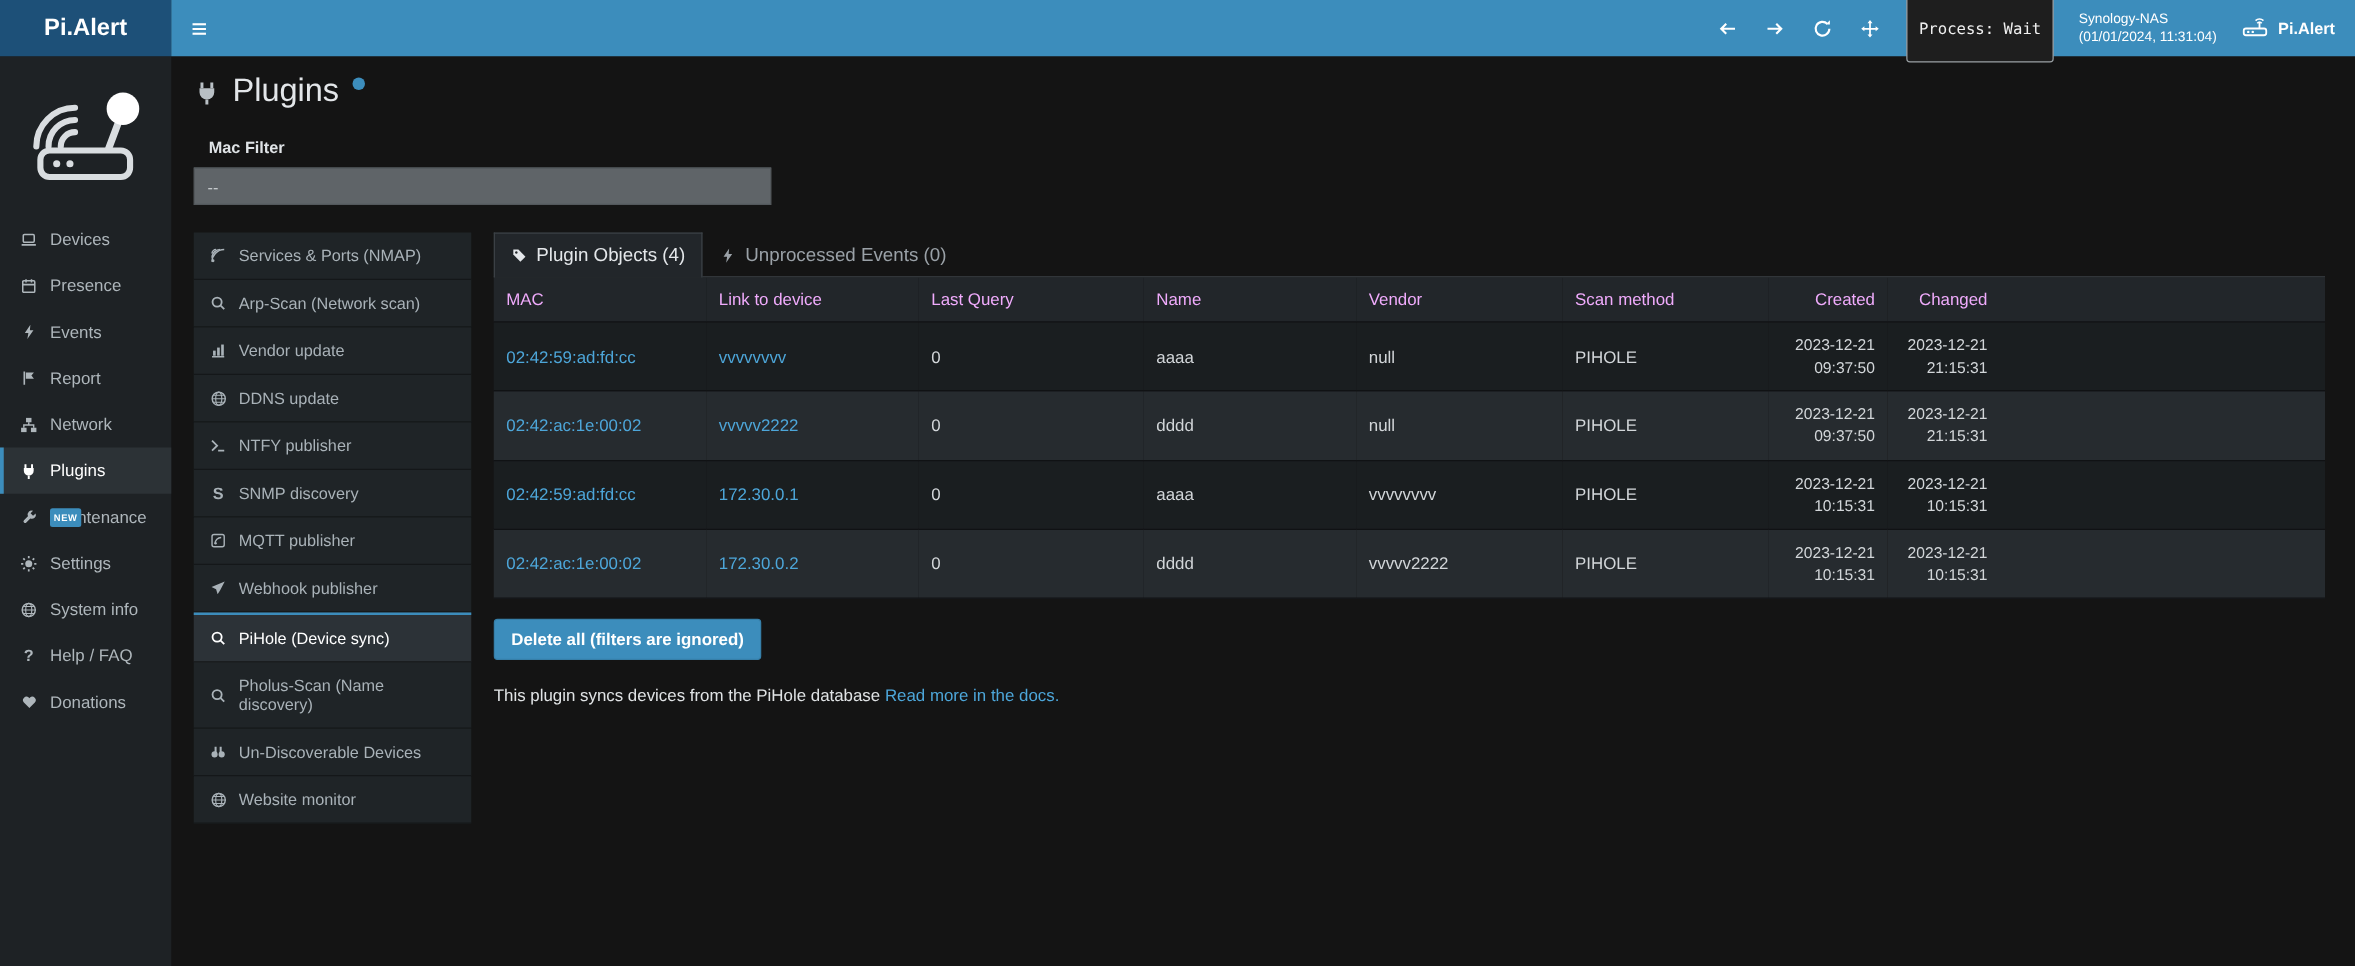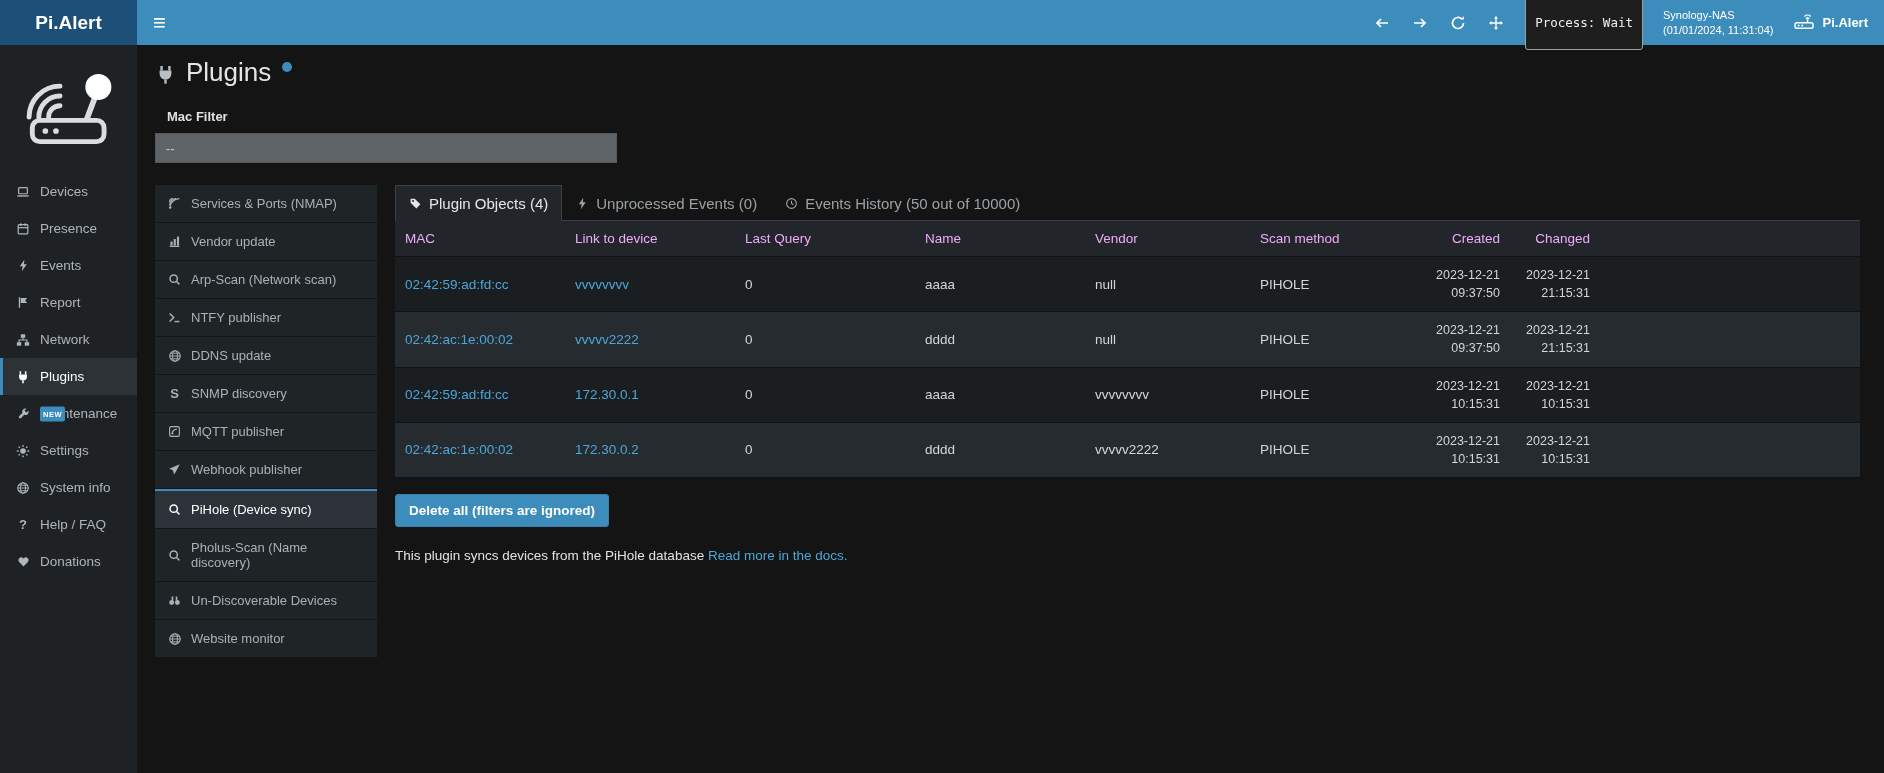--- a/index.html
+++ b/index.html
@@ -315,55 +315,55 @@
                 <path d="M2 10a8 8 0 0 1 8-8" fill="none" stroke="currentColor" stroke-width="1.5"></path>
                 <path d="M2 6a4 4 0 0 1 4-4" fill="none" stroke="currentColor" stroke-width="1.5"></path>
                 <circle cx="3" cy="13" r="1.4" fill="currentColor"></circle>
               </svg>
             </span>
             <span>Services &amp; Ports (NMAP)</span>
           </div>
           <div class="plug-item">
             <span class="icon">
               <svg viewBox="0 0 16 16" width="13" height="13">
+                <circle cx="7" cy="7" r="4.5" fill="none" stroke="currentColor" stroke-width="1.8"></circle>
+                <path d="m10.5 10.5 3.5 3.5" stroke="currentColor" stroke-width="1.8"></path>
+              </svg>
+            </span>
+            <span>Arp-Scan (Network scan)</span>
+          </div>
+          <div class="plug-item">
+            <span class="icon">
+              <svg viewBox="0 0 16 16" width="13" height="13">
                 <path d="M2 14h12" stroke="currentColor" stroke-width="1.5"></path>
                 <rect x="3" y="8" width="2.6" height="5" fill="currentColor"></rect>
                 <rect x="7" y="5" width="2.6" height="8" fill="currentColor"></rect>
                 <rect x="11" y="2" width="2.6" height="11" fill="currentColor"></rect>
               </svg>
             </span>
             <span>Vendor update</span>
           </div>
           <div class="plug-item">
             <span class="icon">
-              <svg viewBox="0 0 16 16" width="13" height="13">
-                <circle cx="7" cy="7" r="4.5" fill="none" stroke="currentColor" stroke-width="1.8"></circle>
-                <path d="m10.5 10.5 3.5 3.5" stroke="currentColor" stroke-width="1.8"></path>
-              </svg>
-            </span>
-            <span>Arp-Scan (Network scan)</span>
-          </div>
-          <div class="plug-item">
-            <span class="icon">
-              <svg viewBox="0 0 16 16" width="13" height="13">
-                <path d="m2 3 5 5-5 5" fill="none" stroke="currentColor" stroke-width="1.8"></path>
-                <path d="M8 13h6" stroke="currentColor" stroke-width="1.8"></path>
-              </svg>
-            </span>
-            <span>NTFY publisher</span>
-          </div>
-          <div class="plug-item">
-            <span class="icon">
               <svg viewBox="0 0 16 16" width="14" height="14">
                 <circle cx="8" cy="8" r="6" fill="none" stroke="currentColor" stroke-width="1.3"></circle>
                 <ellipse cx="8" cy="8" rx="2.8" ry="6" fill="none" stroke="currentColor" stroke-width="1.1"></ellipse>
                 <path d="M2 8h12M3 4.8h10M3 11.2h10" stroke="currentColor" stroke-width="1.1"></path>
               </svg>
             </span>
             <span>DDNS update</span>
+          </div>
+          <div class="plug-item">
+            <span class="icon">
+              <svg viewBox="0 0 16 16" width="13" height="13">
+                <path d="m2 3 5 5-5 5" fill="none" stroke="currentColor" stroke-width="1.8"></path>
+                <path d="M8 13h6" stroke="currentColor" stroke-width="1.8"></path>
+              </svg>
+            </span>
+            <span>NTFY publisher</span>
           </div>
           <div class="plug-item">
             <span class="icon">
               <span style="font-size:13px;font-weight:bold">S</span>
             </span>
             <span>SNMP discovery</span>
           </div>
           <div class="plug-item">
             <span class="icon">
               <svg viewBox="0 0 16 16" width="13" height="13">
@@ -433,29 +433,20 @@
               </span>
               <span>Plugin Objects (4)</span>
             </div>
             <div class="tab">
               <span class="icon">
                 <svg viewBox="0 0 16 16" width="13" height="13">
                   <path d="M9 1 3.5 9H7l-1 6L12 6.5H8.5z" fill="currentColor"></path>
                 </svg>
               </span>
               <span>Unprocessed Events (0)</span>
-            </div>
-            <div class="tab">
-              <span class="icon">
-                <svg viewBox="0 0 16 16" width="13" height="13">
-                  <circle cx="8" cy="8" r="6" fill="none" stroke="currentColor" stroke-width="1.4"></circle>
-                  <path d="M8 4.5V8l2.5 1.5" fill="none" stroke="currentColor" stroke-width="1.4"></path>
-                </svg>
-              </span>
-              <span>Events History (50 out of 10000)</span>
             </div>
           </div>
 
         <table class="obj-table">
           <thead id="thead">
               <tr>
                 <th class="">MAC</th>
                 <th class="">Link to device</th>
                 <th class="">Last Query</th>
                 <th class="">Name</th>

